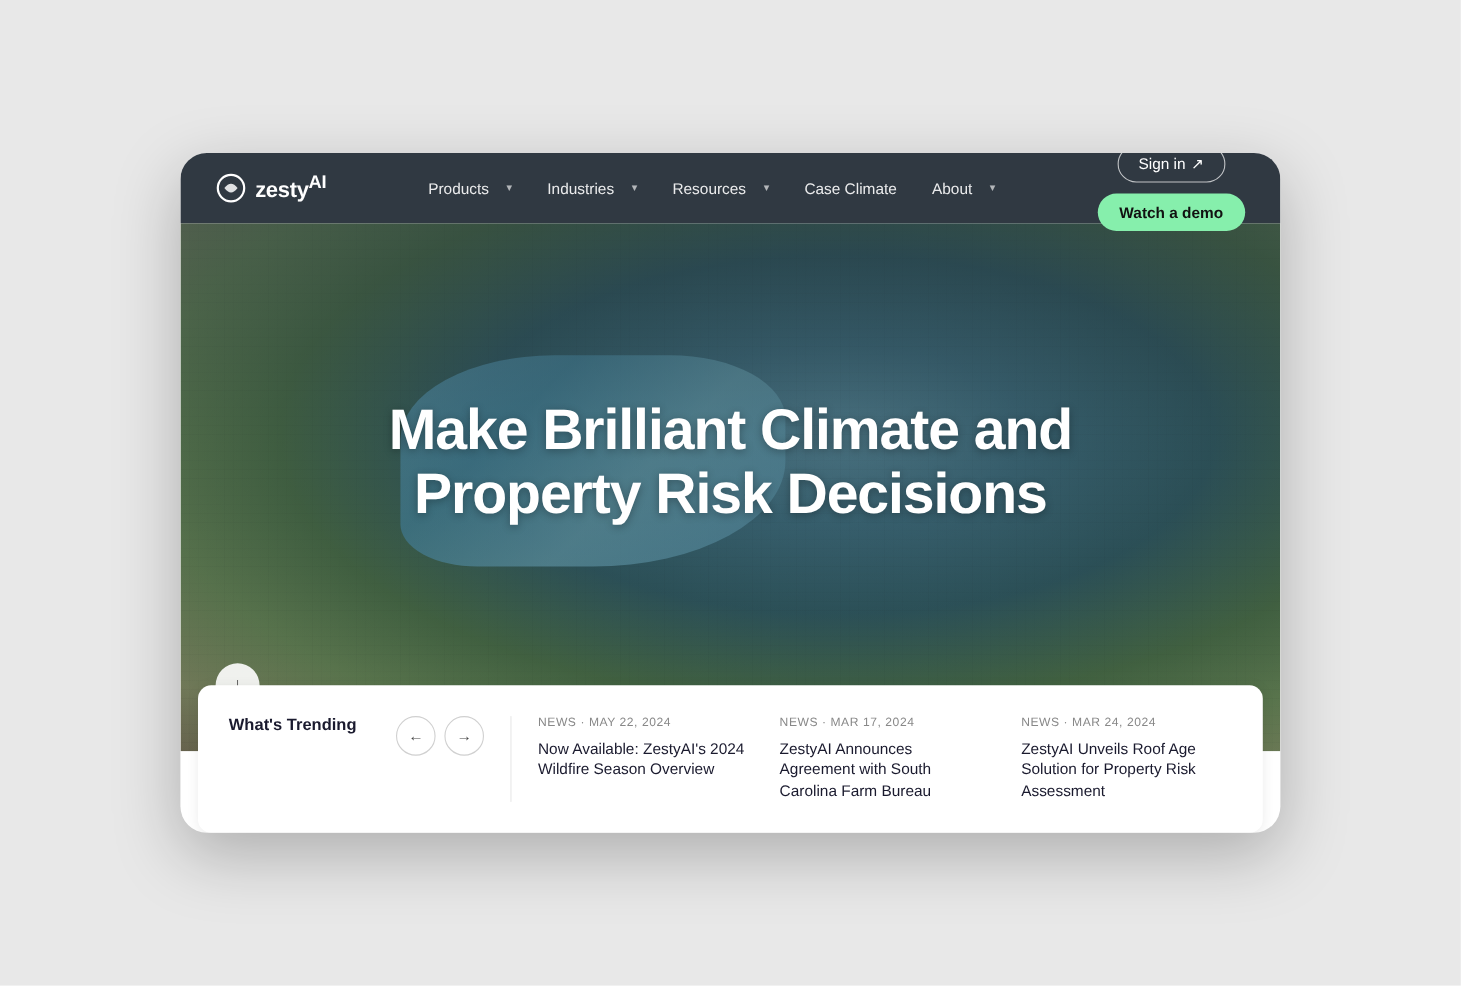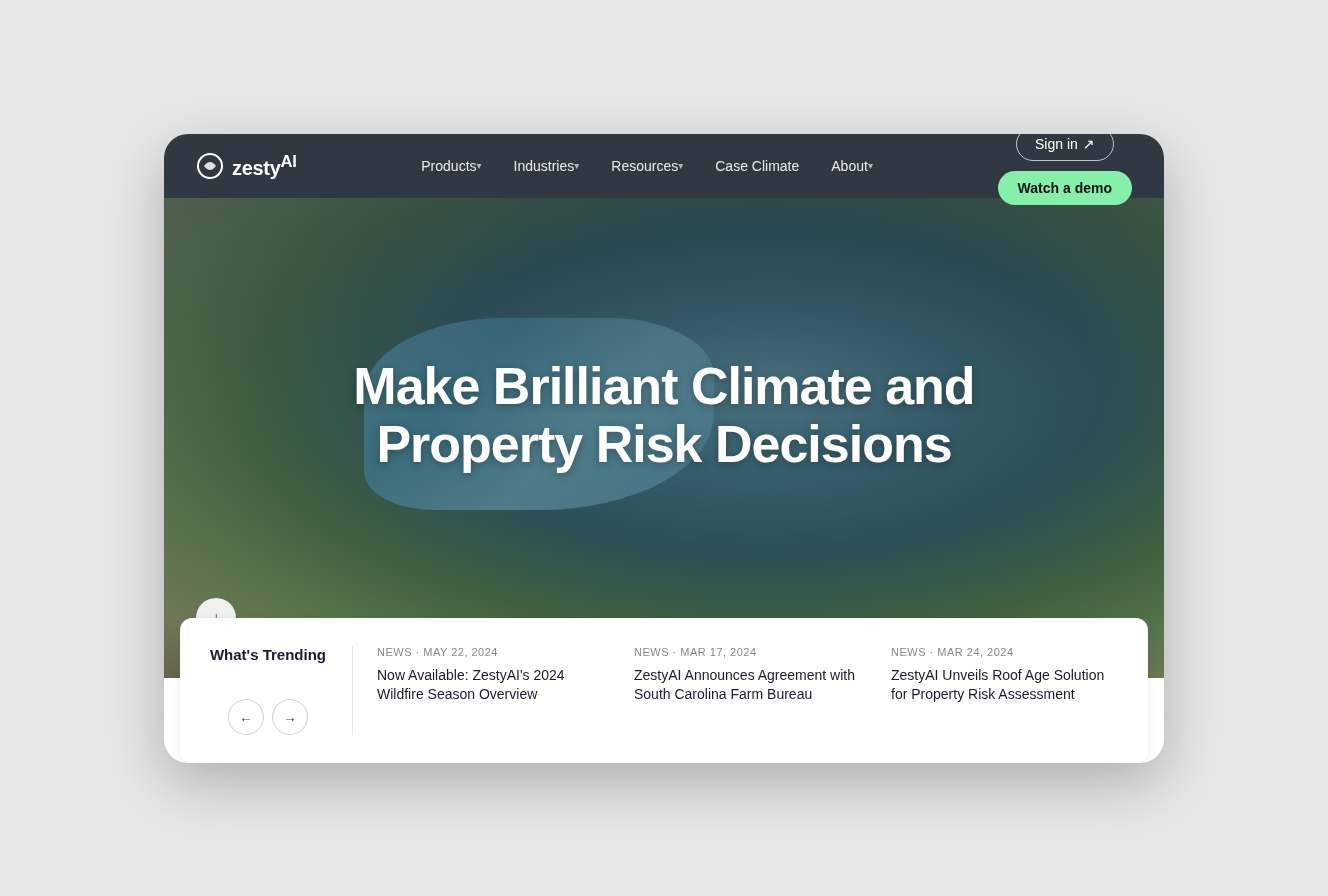--- a/index.html
+++ b/index.html
@@ -60,21 +60,21 @@
     }
 
     .nav-link {
       color: rgba(255,255,255,0.9);
       font-size: 14px;
       padding: 8px 14px;
       cursor: pointer;
       border-radius: 6px;
       display: flex;
       align-items: center;
-      gap: 0;
+      gap: 16px;
       white-space: nowrap;
     }
 
     .nav-link .chevron {
       font-size: 10px;
       opacity: 0.7;
     }
 
     .nav-actions {
       display: flex;
@@ -223,23 +223,21 @@
       align-items: flex-start;
       box-shadow: 0 2px 12px rgba(0,0,0,0.08);
       margin-top: -60px;
       position: relative;
       z-index: 5;
     }
 
     .trending-label-col {
       min-width: 120px;
       display: flex;
-      flex-direction: column;
       gap: 36px;
-      align-items: center;
     }
 
     .trending-label {
       font-size: 15px;
       font-weight: 600;
       color: #1a1a2e;
     }
 
     .nav-arrows {
       display: flex;

